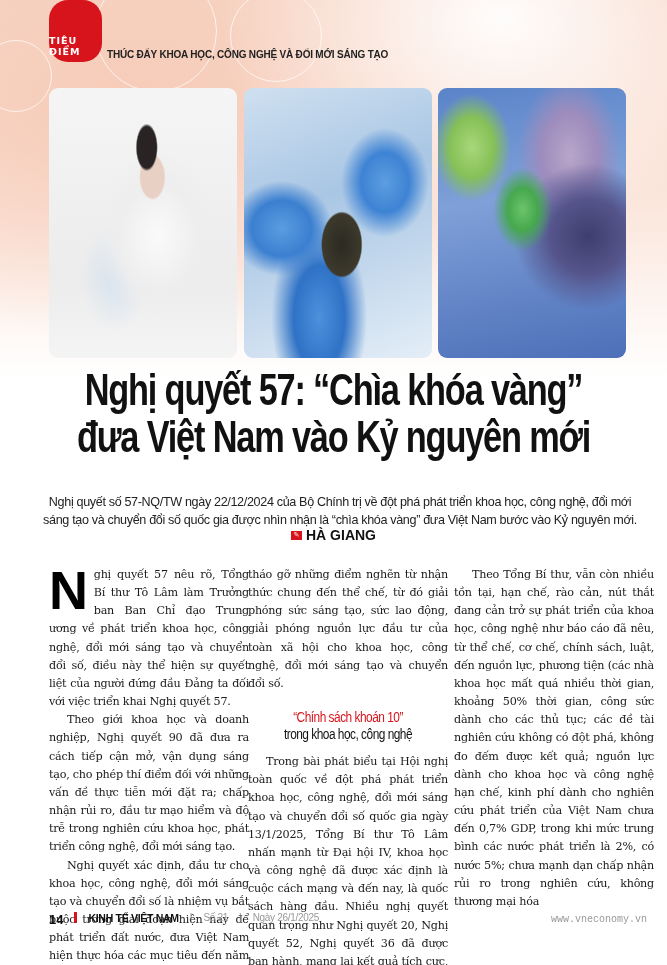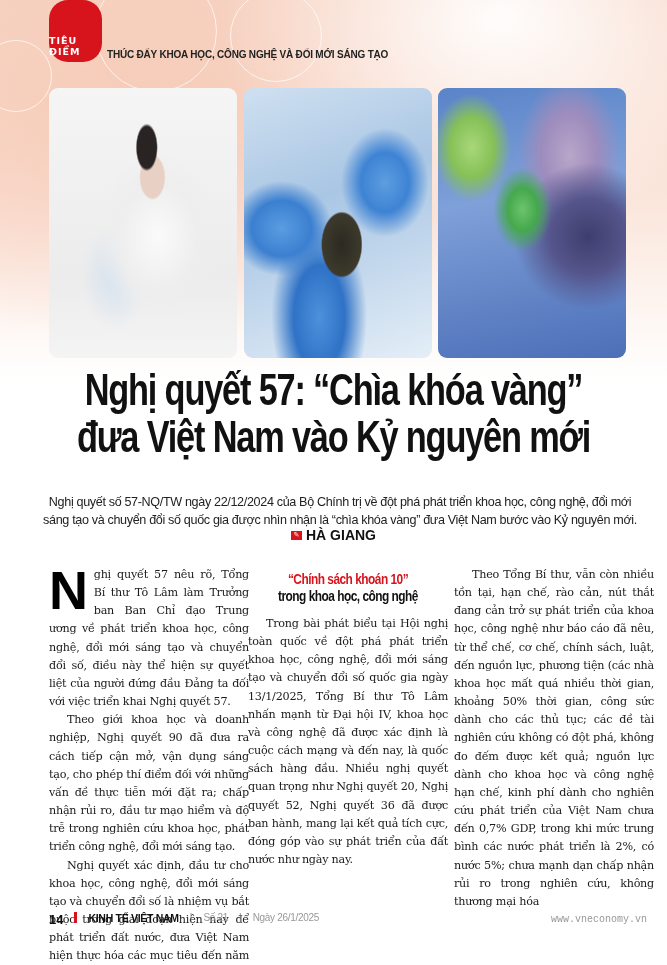--- a/index.html
+++ b/index.html
@@ -39,21 +39,21 @@
   .byline-icon{width:11px;height:9px;background:#d7141b;display:inline-flex;align-items:center;justify-content:center;color:#fff;font-size:7px;font-family:"DejaVu Sans",sans-serif;}
   .byline-name{font-family:"Liberation Sans",sans-serif;font-weight:bold;font-size:14px;color:#111;}
 
   .col{position:absolute;top:566px;width:200px;font-size:11.2px;line-height:18.15px;text-align:justify;letter-spacing:-0.25px;font-family:"DejaVu Serif",serif;color:#1a1a1a;}
   .col p{margin:0;text-indent:18px;}
   .col p.noindent{text-indent:0;}
   .col1{left:49px;}
   .col2{left:248px;}
   .col3{left:454px;}
   .dropcap{float:left;font-family:"Liberation Sans",sans-serif;font-weight:bold;font-size:54px;line-height:44px;margin:2px 6px 0 0;color:#000;}
-  .subhead{text-align:center;margin:5px 0 10px 0;font-family:"Liberation Sans",sans-serif;font-weight:bold;line-height:17px;}
+  .subhead{text-align:center;margin:16px 0 10px 0;font-family:"Liberation Sans",sans-serif;font-weight:normal;line-height:17px;}
   .subhead .red{color:#d7141b;font-size:14px;display:block;letter-spacing:-0.6px;transform:scaleX(0.85);}
   .subhead .black{color:#111;font-size:14px;display:block;letter-spacing:-0.6px;transform:scaleX(0.85);}
 
   .footer{position:absolute;left:49px;top:912px;display:flex;align-items:flex-start;gap:11px;font-family:"Liberation Sans",sans-serif;}
   .page-num{font-weight:bold;font-size:13px;color:#111;}
   .footer-bar{width:3px;height:11px;background:#d7141b;}
   .mag-name{font-weight:bold;font-size:10.5px;color:#111;letter-spacing:-0.3px;}
   .sep{color:#888;font-size:10px;}
   .issue,.issue-date{color:#999;font-size:10px;letter-spacing:-0.3px;}
   .website{position:absolute;left:551px;top:914px;font-family:Liberation Mono, monospace;font-size:10px;color:#999;}
@@ -88,20 +88,21 @@
   <span class="byline-name">HÀ GIANG</span>
 </div>
 
 <div class="col col1">
   <p class="noindent"><span class="dropcap">N</span><span>ghị quyết 57 nêu rõ, Tổng Bí thư Tô Lâm làm Trưởng ban Ban Chỉ đạo Trung ương về phát triển khoa học, công nghệ, đổi mới sáng tạo và chuyển đổi số, điều này thể hiện sự quyết liệt của người đứng đầu Đảng ta đối với việc triển khai Nghị quyết 57.</span></p>
   <p>Theo giới khoa học và doanh nghiệp, Nghị quyết 90 đã đưa ra cách tiếp cận mở, vận dụng sáng tạo, cho phép thí điểm đối với những vấn đề thực tiễn mới đặt ra; chấp nhận rủi ro, đầu tư mạo hiểm và độ trễ trong nghiên cứu khoa học, phát triển công nghệ, đổi mới sáng tạo.</p>
   <p>Nghị quyết xác định, đầu tư cho khoa học, công nghệ, đổi mới sáng tạo và chuyển đổi số là nhiệm vụ bắt buộc trong giai đoạn hiện nay để phát triển đất nước, đưa Việt Nam hiện thực hóa các mục tiêu đến năm 2030 và tầm nhìn 2045. Nghị quyết cũng tập trung</p>
 </div>
 
 <div class="col col2">
+  <p class="noindent">tháo gỡ những điểm nghẽn từ nhận thức chung đến thể chế, từ đó giải phóng sức sáng tạo, sức lao động, giải phóng nguồn lực đầu tư của toàn xã hội cho khoa học, công nghệ, đổi mới sáng tạo và chuyển đổi số.</p>
   <div class="subhead">
     <span class="red">“Chính sách khoán 10”</span>
     <span class="black">trong khoa học, công nghệ</span>
   </div>
   <p>Trong bài phát biểu tại Hội nghị toàn quốc về đột phá phát triển khoa học, công nghệ, đổi mới sáng tạo và chuyển đổi số quốc gia ngày 13/1/2025, Tổng Bí thư Tô Lâm nhấn mạnh từ Đại hội IV, khoa học và công nghệ đã được xác định là cuộc cách mạng và đến nay, là quốc sách hàng đầu. Nhiều nghị quyết quan trọng như Nghị quyết 20, Nghị quyết 52, Nghị quyết 36 đã được ban hành, mang lại kết quả tích cực, đóng góp vào sự phát triển của đất nước như ngày nay.</p>
 </div>
 
 <div class="col col3">
   <p>Theo Tổng Bí thư, vẫn còn nhiều tồn tại, hạn chế, rào cản, nút thắt đang cản trở sự phát triển của khoa học, công nghệ như báo cáo đã nêu, từ thể chế, cơ chế, chính sách, luật, đến nguồn lực, phương tiện (các nhà khoa học mất quá nhiều thời gian, khoảng 50% thời gian, công sức dành cho các thủ tục; các đề tài nghiên cứu không có đột phá, không đo đếm được kết quả; nguồn lực dành cho khoa học và công nghệ hạn chế, kinh phí dành cho nghiên cứu phát triển của Việt Nam chưa đến 0,7% GDP, trong khi mức trung bình các nước phát triển là 2%, có nước 5%; chưa mạnh dạn chấp nhận rủi ro trong nghiên cứu, không thương mại hóa</p>
 </div>

